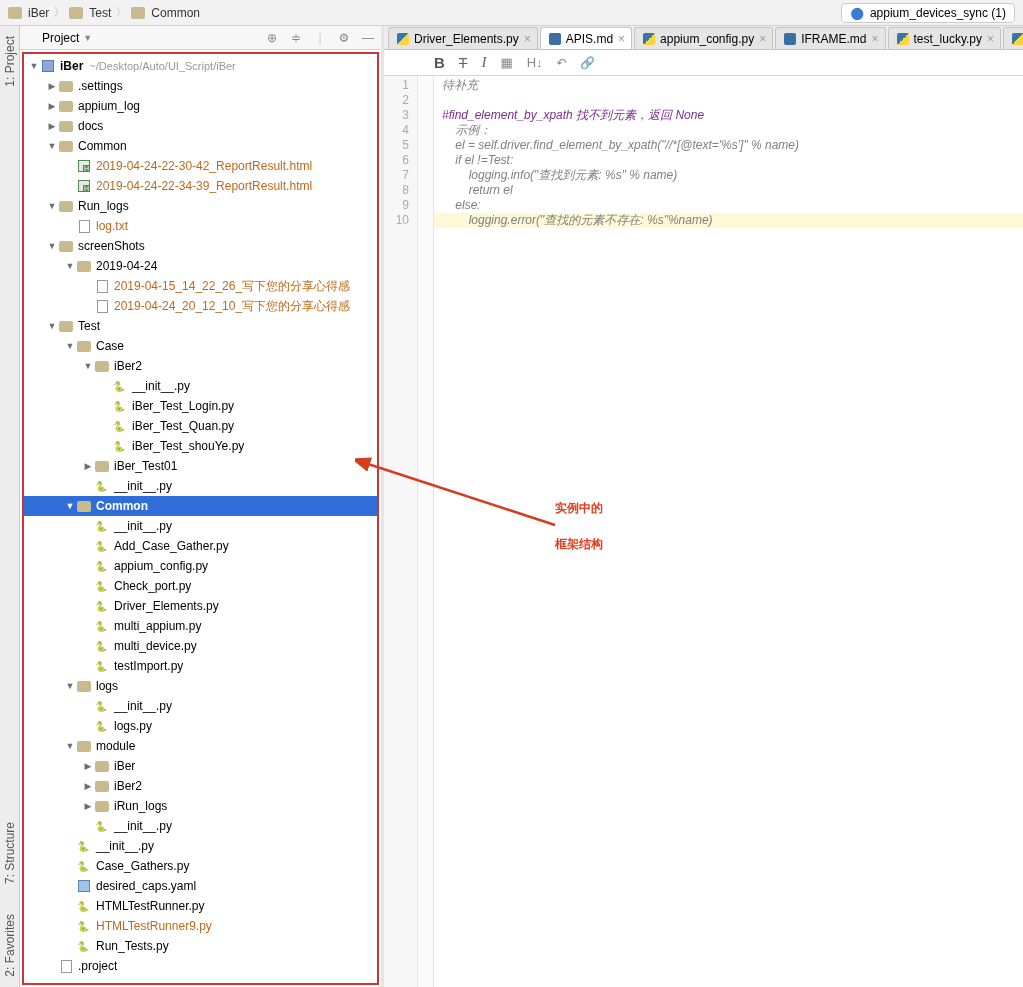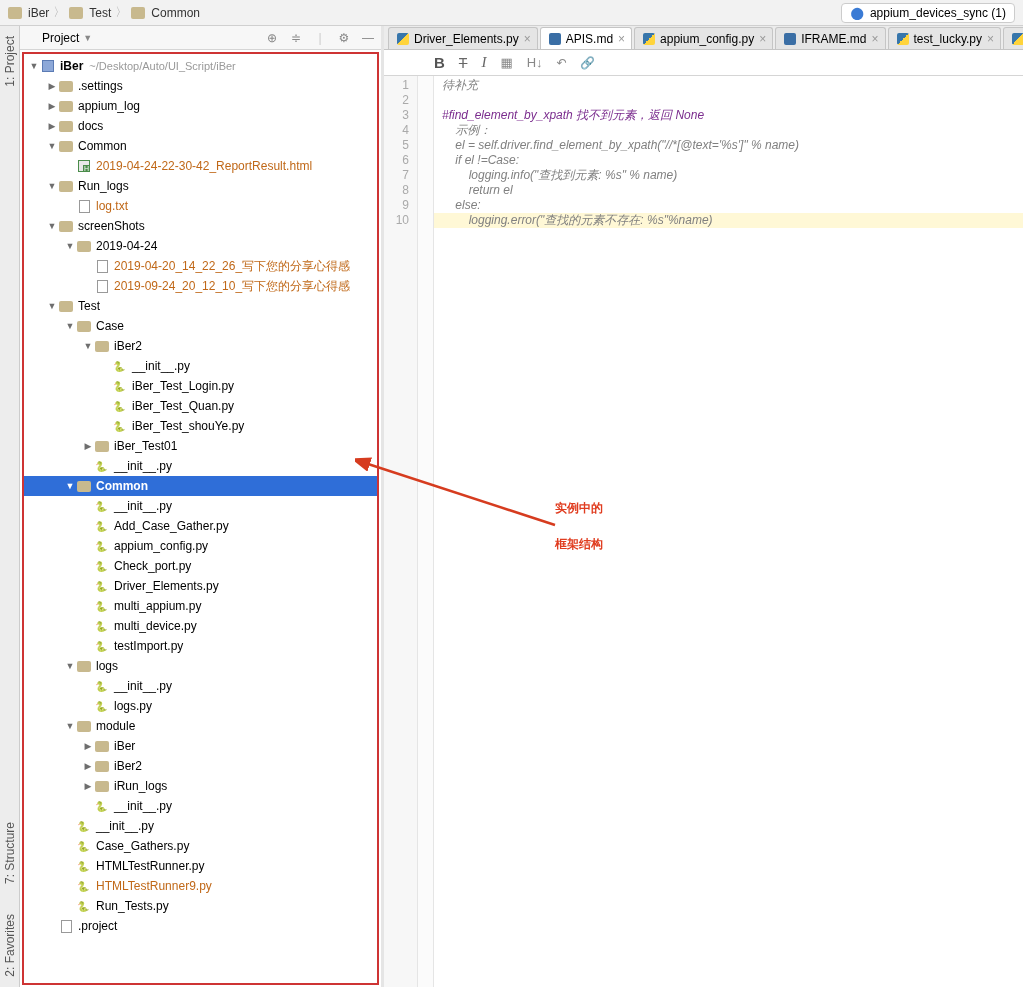--- a/index.html
+++ b/index.html
@@ -143,20 +143,28 @@
         </div>
         <div class="tree-row">
           <span class="indent" style="width: 36px;"></span>
           <span class="tw"></span>
           <span class="ico html">
             <span></span>
           </span>
           <span class="label orange">2019-04-24-22-30-42_ReportResult.html</span>
         </div>
         <div class="tree-row">
+          <span class="indent" style="width: 36px;"></span>
+          <span class="tw"></span>
+          <span class="ico html">
+            <span></span>
+          </span>
+          <span class="label orange">2019-04-24-22-34-39_ReportResult.html</span>
+        </div>
+        <div class="tree-row">
           <span class="indent" style="width: 18px;"></span>
           <span class="tw">▼</span>
           <span class="ico folder">
             <span></span>
           </span>
           <span class="label">Run_logs</span>
         </div>
         <div class="tree-row">
           <span class="indent" style="width: 36px;"></span>
           <span class="tw"></span>
@@ -180,29 +188,29 @@
             <span></span>
           </span>
           <span class="label">2019-04-24</span>
         </div>
         <div class="tree-row">
           <span class="indent" style="width: 54px;"></span>
           <span class="tw"></span>
           <span class="ico txt">
             <span></span>
           </span>
-          <span class="label orange">2019-04-20_14_22_26_写下您的分享心得感</span>
+          <span class="label orange">2019-04-15_14_22_26_写下您的分享心得感</span>
         </div>
         <div class="tree-row">
           <span class="indent" style="width: 54px;"></span>
           <span class="tw"></span>
           <span class="ico txt">
             <span></span>
           </span>
-          <span class="label orange">2019-09-24_20_12_10_写下您的分享心得感</span>
+          <span class="label orange">2019-04-24_20_12_10_写下您的分享心得感</span>
         </div>
         <div class="tree-row">
           <span class="indent" style="width: 18px;"></span>
           <span class="tw">▼</span>
           <span class="ico folder">
             <span></span>
           </span>
           <span class="label">Test</span>
         </div>
         <div class="tree-row">
@@ -377,20 +385,28 @@
           <span class="indent" style="width: 36px;"></span>
           <span class="tw"></span>
           <span class="ico py">🐍</span>
           <span class="label">__init__.py</span>
         </div>
         <div class="tree-row">
           <span class="indent" style="width: 36px;"></span>
           <span class="tw"></span>
           <span class="ico py">🐍</span>
           <span class="label">Case_Gathers.py</span>
+        </div>
+        <div class="tree-row">
+          <span class="indent" style="width: 36px;"></span>
+          <span class="tw"></span>
+          <span class="ico yaml">
+            <span></span>
+          </span>
+          <span class="label">desired_caps.yaml</span>
         </div>
         <div class="tree-row">
           <span class="indent" style="width: 36px;"></span>
           <span class="tw"></span>
           <span class="ico py">🐍</span>
           <span class="label">HTMLTestRunner.py</span>
         </div>
         <div class="tree-row">
           <span class="indent" style="width: 36px;"></span>
           <span class="tw"></span>
@@ -466,21 +482,21 @@
           <div>8</div>
           <div>9</div>
           <div>10</div>
         </div>
       <div class="margin2"></div>
       <div class="code"><span>待补充</span>
 
 <span class="kw">#find_element_by_xpath 找不到元素，返回 None</span>
 <span>    示例：</span>
 <span>    el = self.driver.find_element_by_xpath("//*[@text='%s']" % name)</span>
-<span>    if el !=Case:</span>
+<span>    if el !=Test:</span>
 <span>        logging.info("查找到元素: %s" % name)</span>
 <span>        return el</span>
 <span>    else:</span>
 <span class="l10">        logging.error("查找的元素不存在: %s"%name)</span></div>
     </div>
 
     <svg class="arrow annotation" width="220" height="90">
       <defs>
           <marker id="ah" markerWidth="10" markerHeight="10" refX="2" refY="3" orient="auto">
             <path d="M0,0 L0,6 L8,3 z" fill="#d63c1f"></path>

